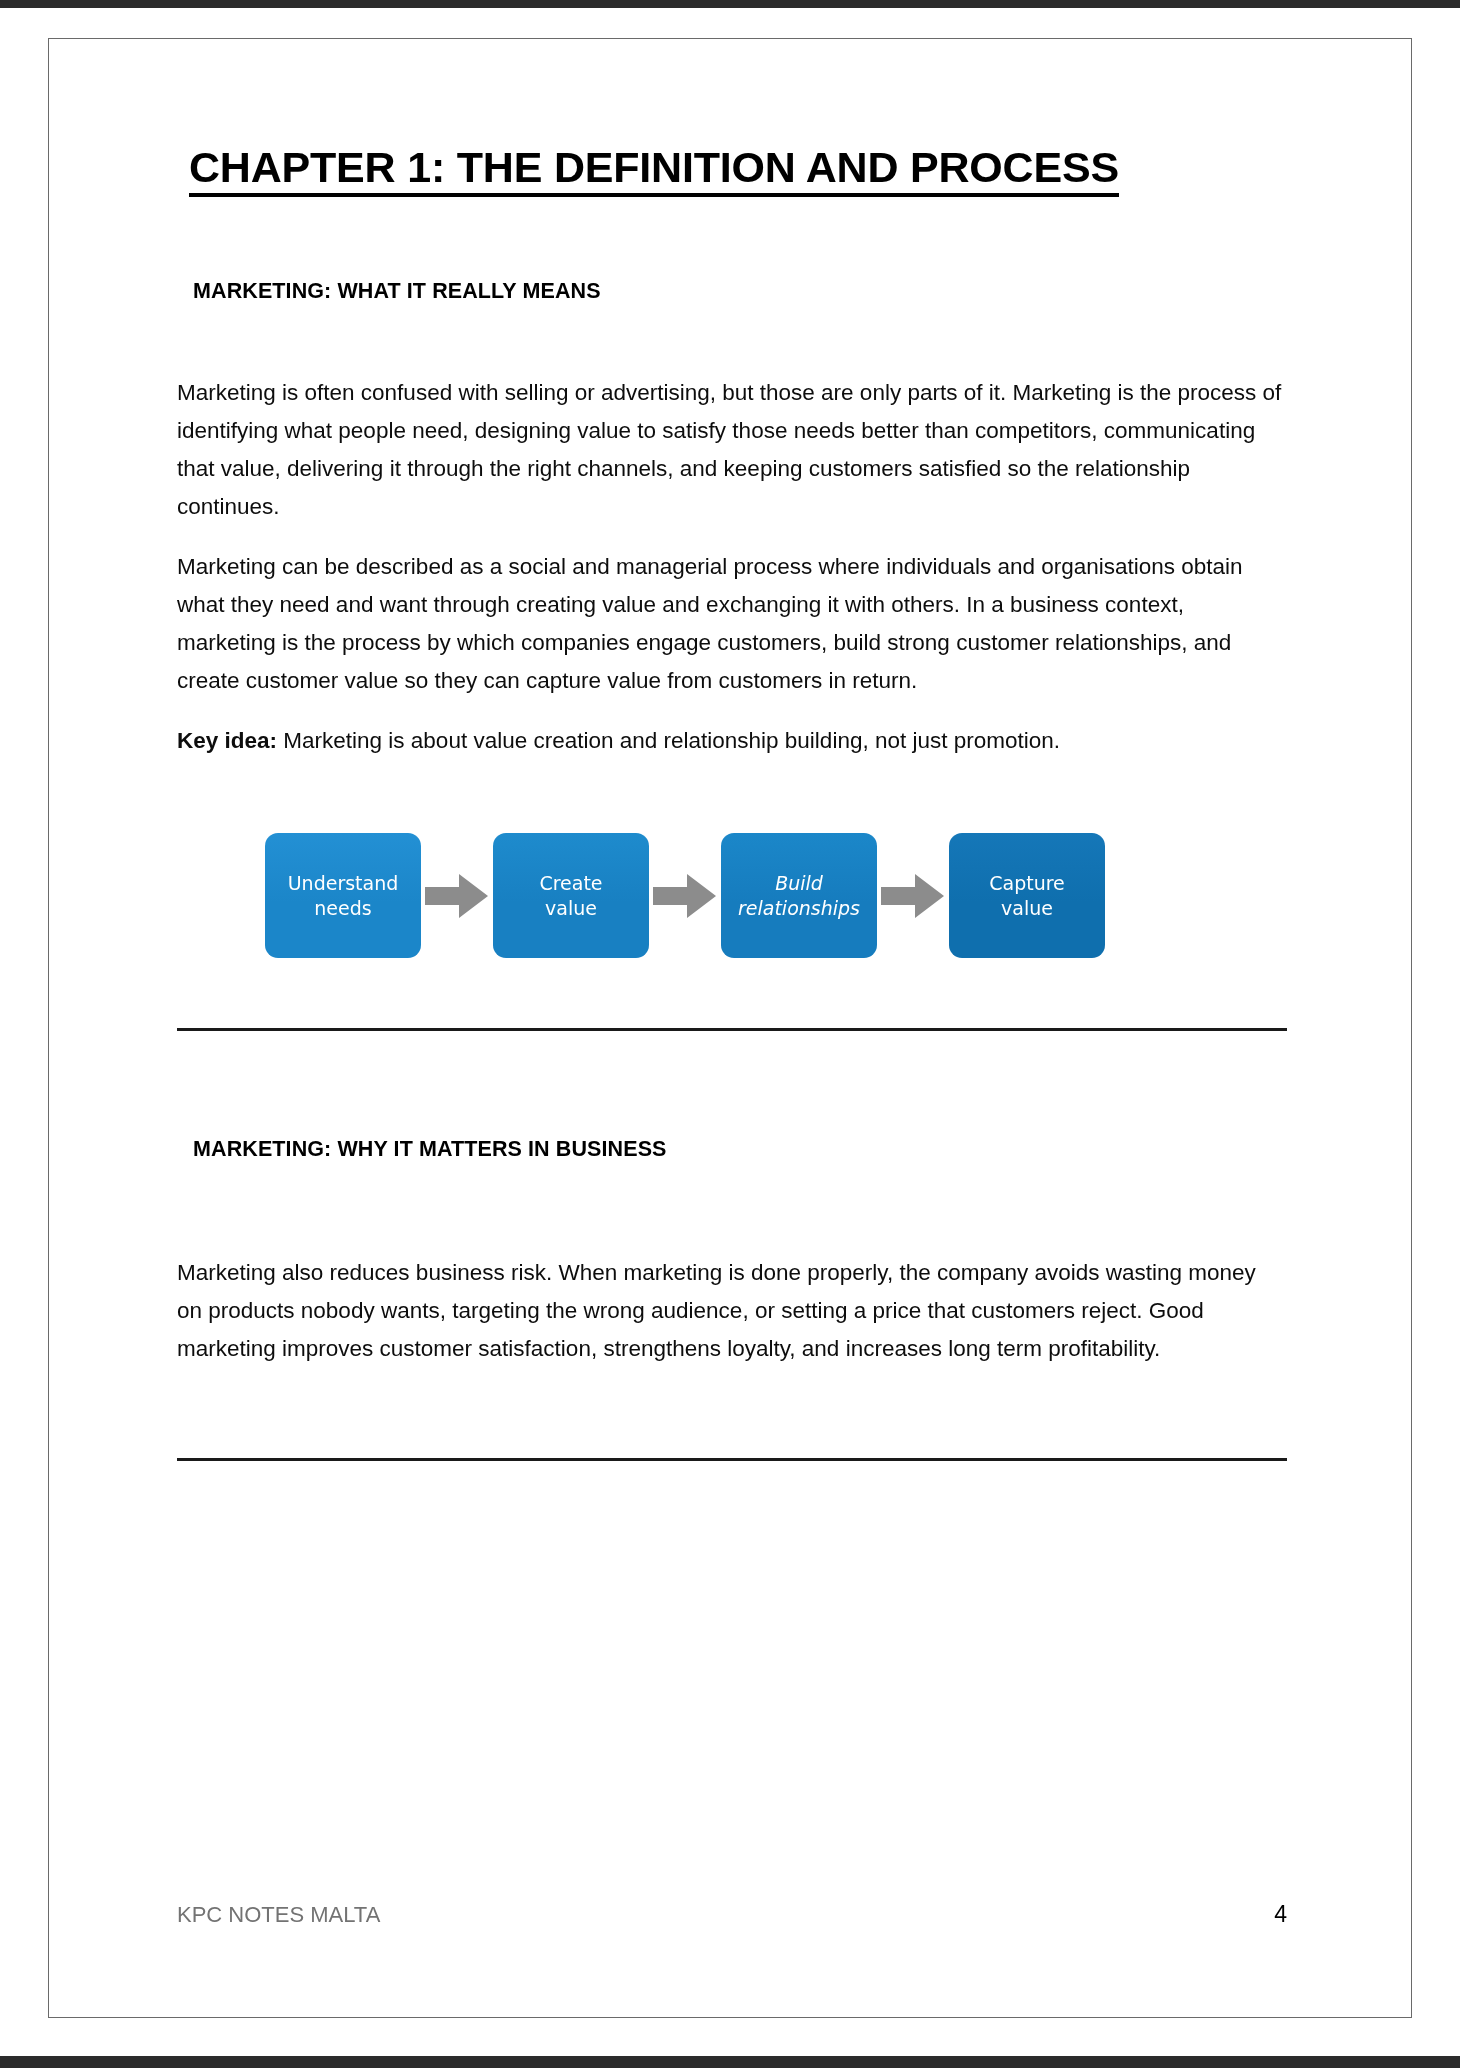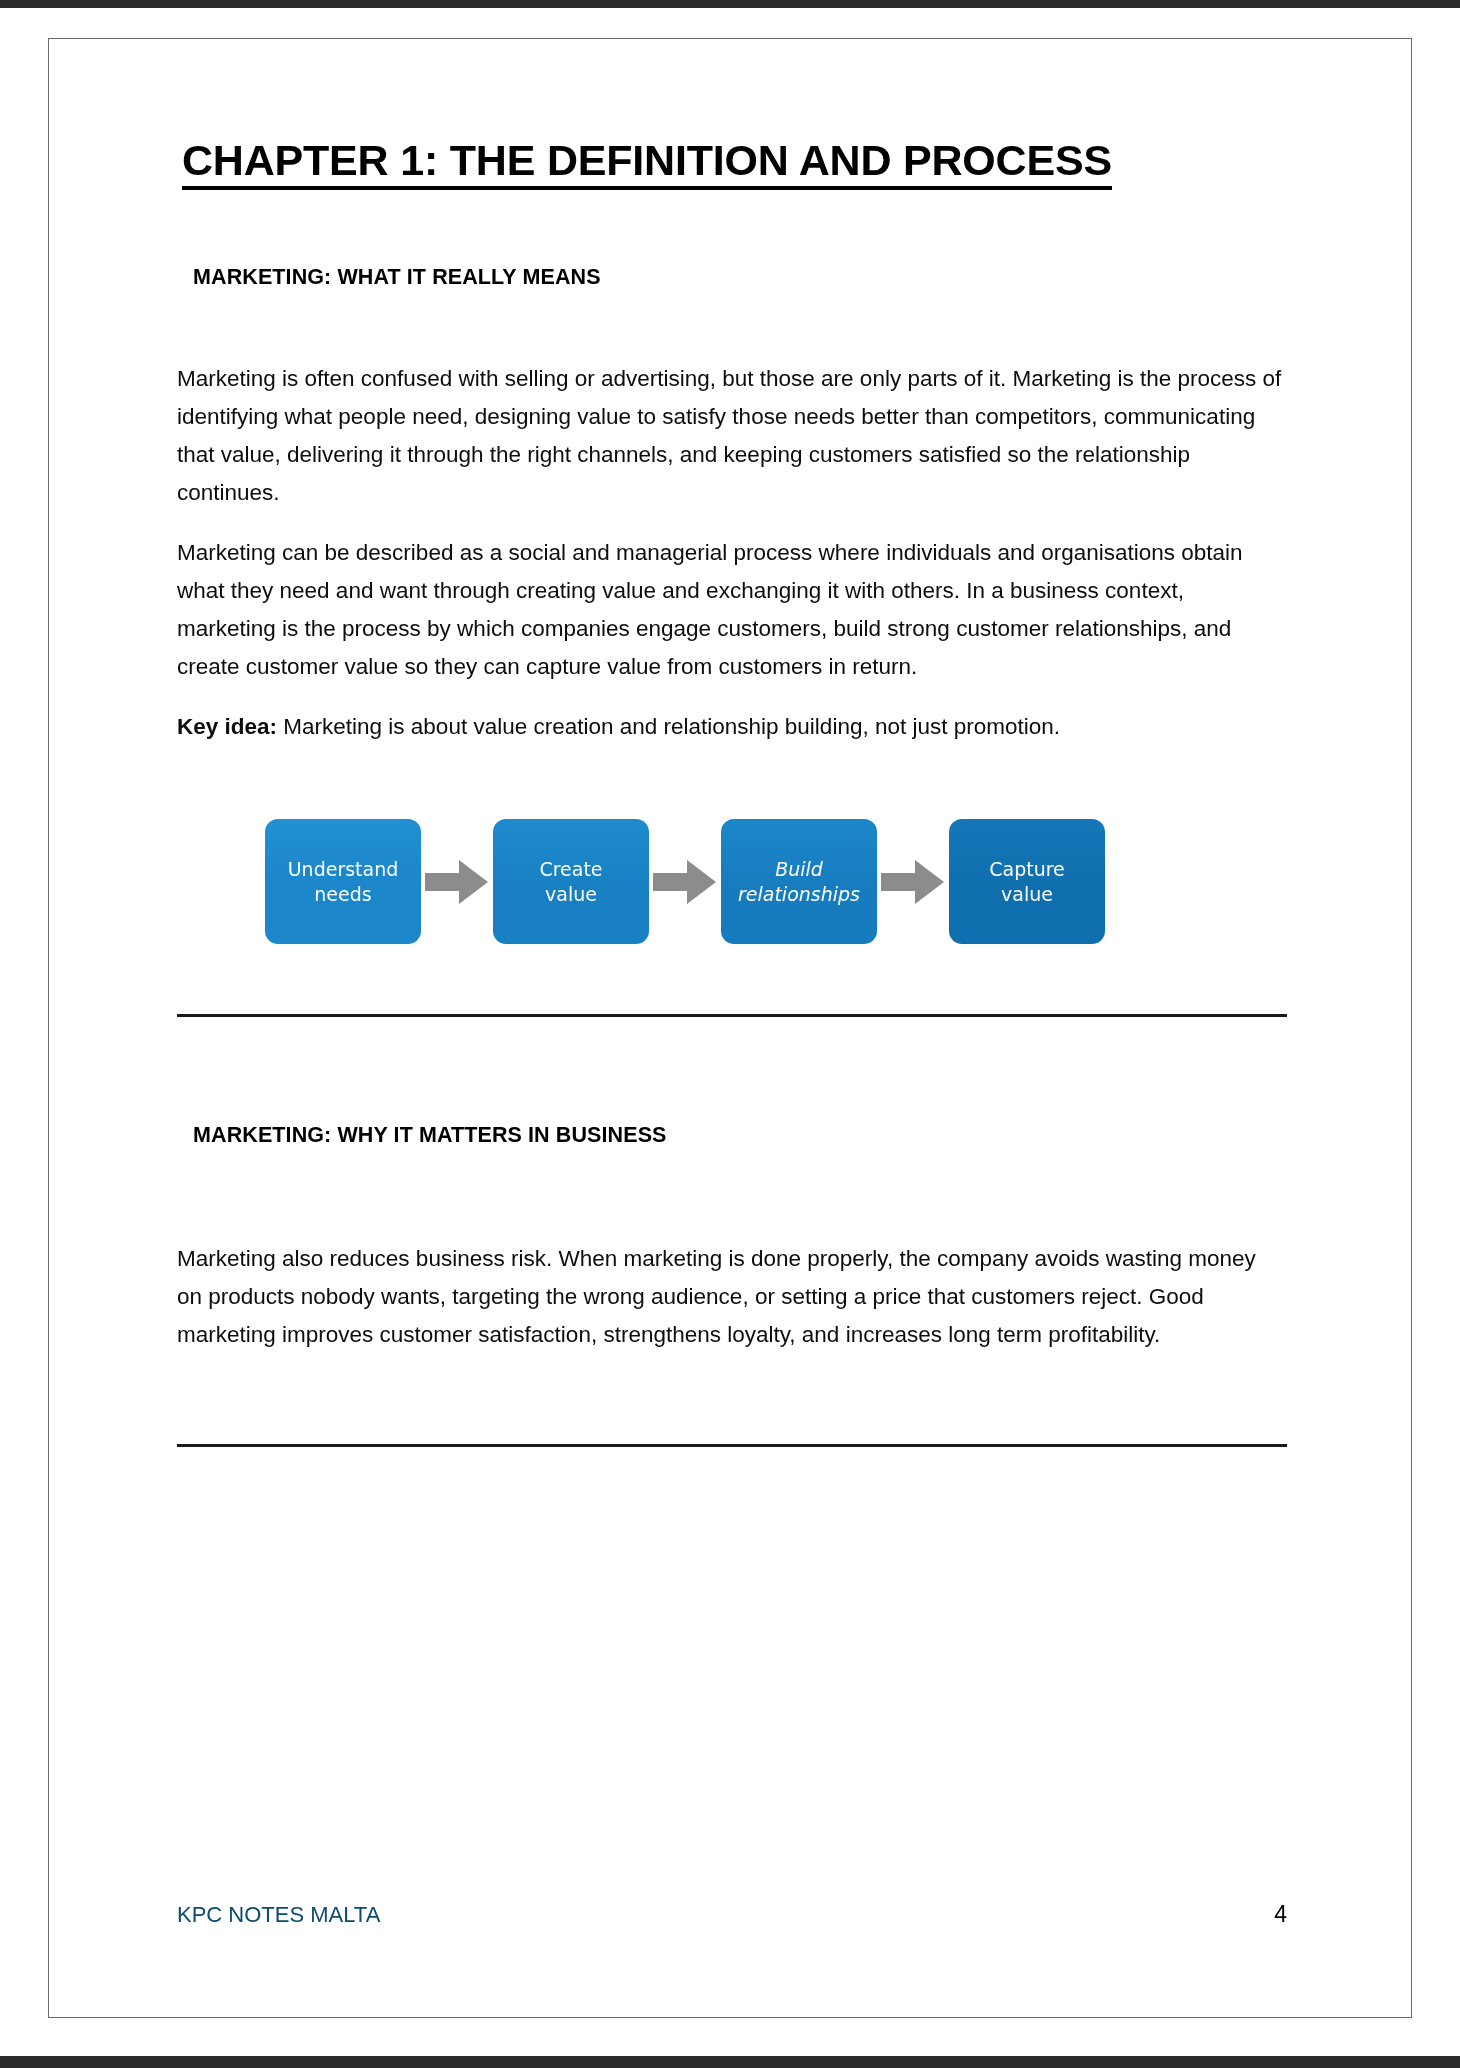--- a/index.html
+++ b/index.html
@@ -49,21 +49,21 @@
   }
 
   
   .doc-title {
     font-family: "Liberation Sans", sans-serif;
     font-weight: bold;
     font-size: 43px;
     line-height: 1.12;
     letter-spacing: -0.2px;
     color: #000000;
-    margin: 5px;
+    margin: 12px;
     padding-bottom: 2px;
     display: inline-block;
     border-bottom: 4px solid #000;
     white-space: nowrap;
   }
 
   
   .section-heading {
     font-family: "Liberation Sans", sans-serif;
     font-weight: bold;
@@ -144,21 +144,21 @@
     left: 128px;
     top: 1862px;
     width: 1110px;
     display: flex;
     align-items: baseline;
     justify-content: space-between;
   }
   .footer-left {
     font-family: "Liberation Sans", sans-serif;
     font-size: 22px;
-    color: #0c4a6e;
+    color: #737373;
   }
   .footer-right {
     font-family: "Liberation Sans", sans-serif;
     font-size: 23px;
     color: #000;
   }
 </style>
 </head>
 <body>
 

